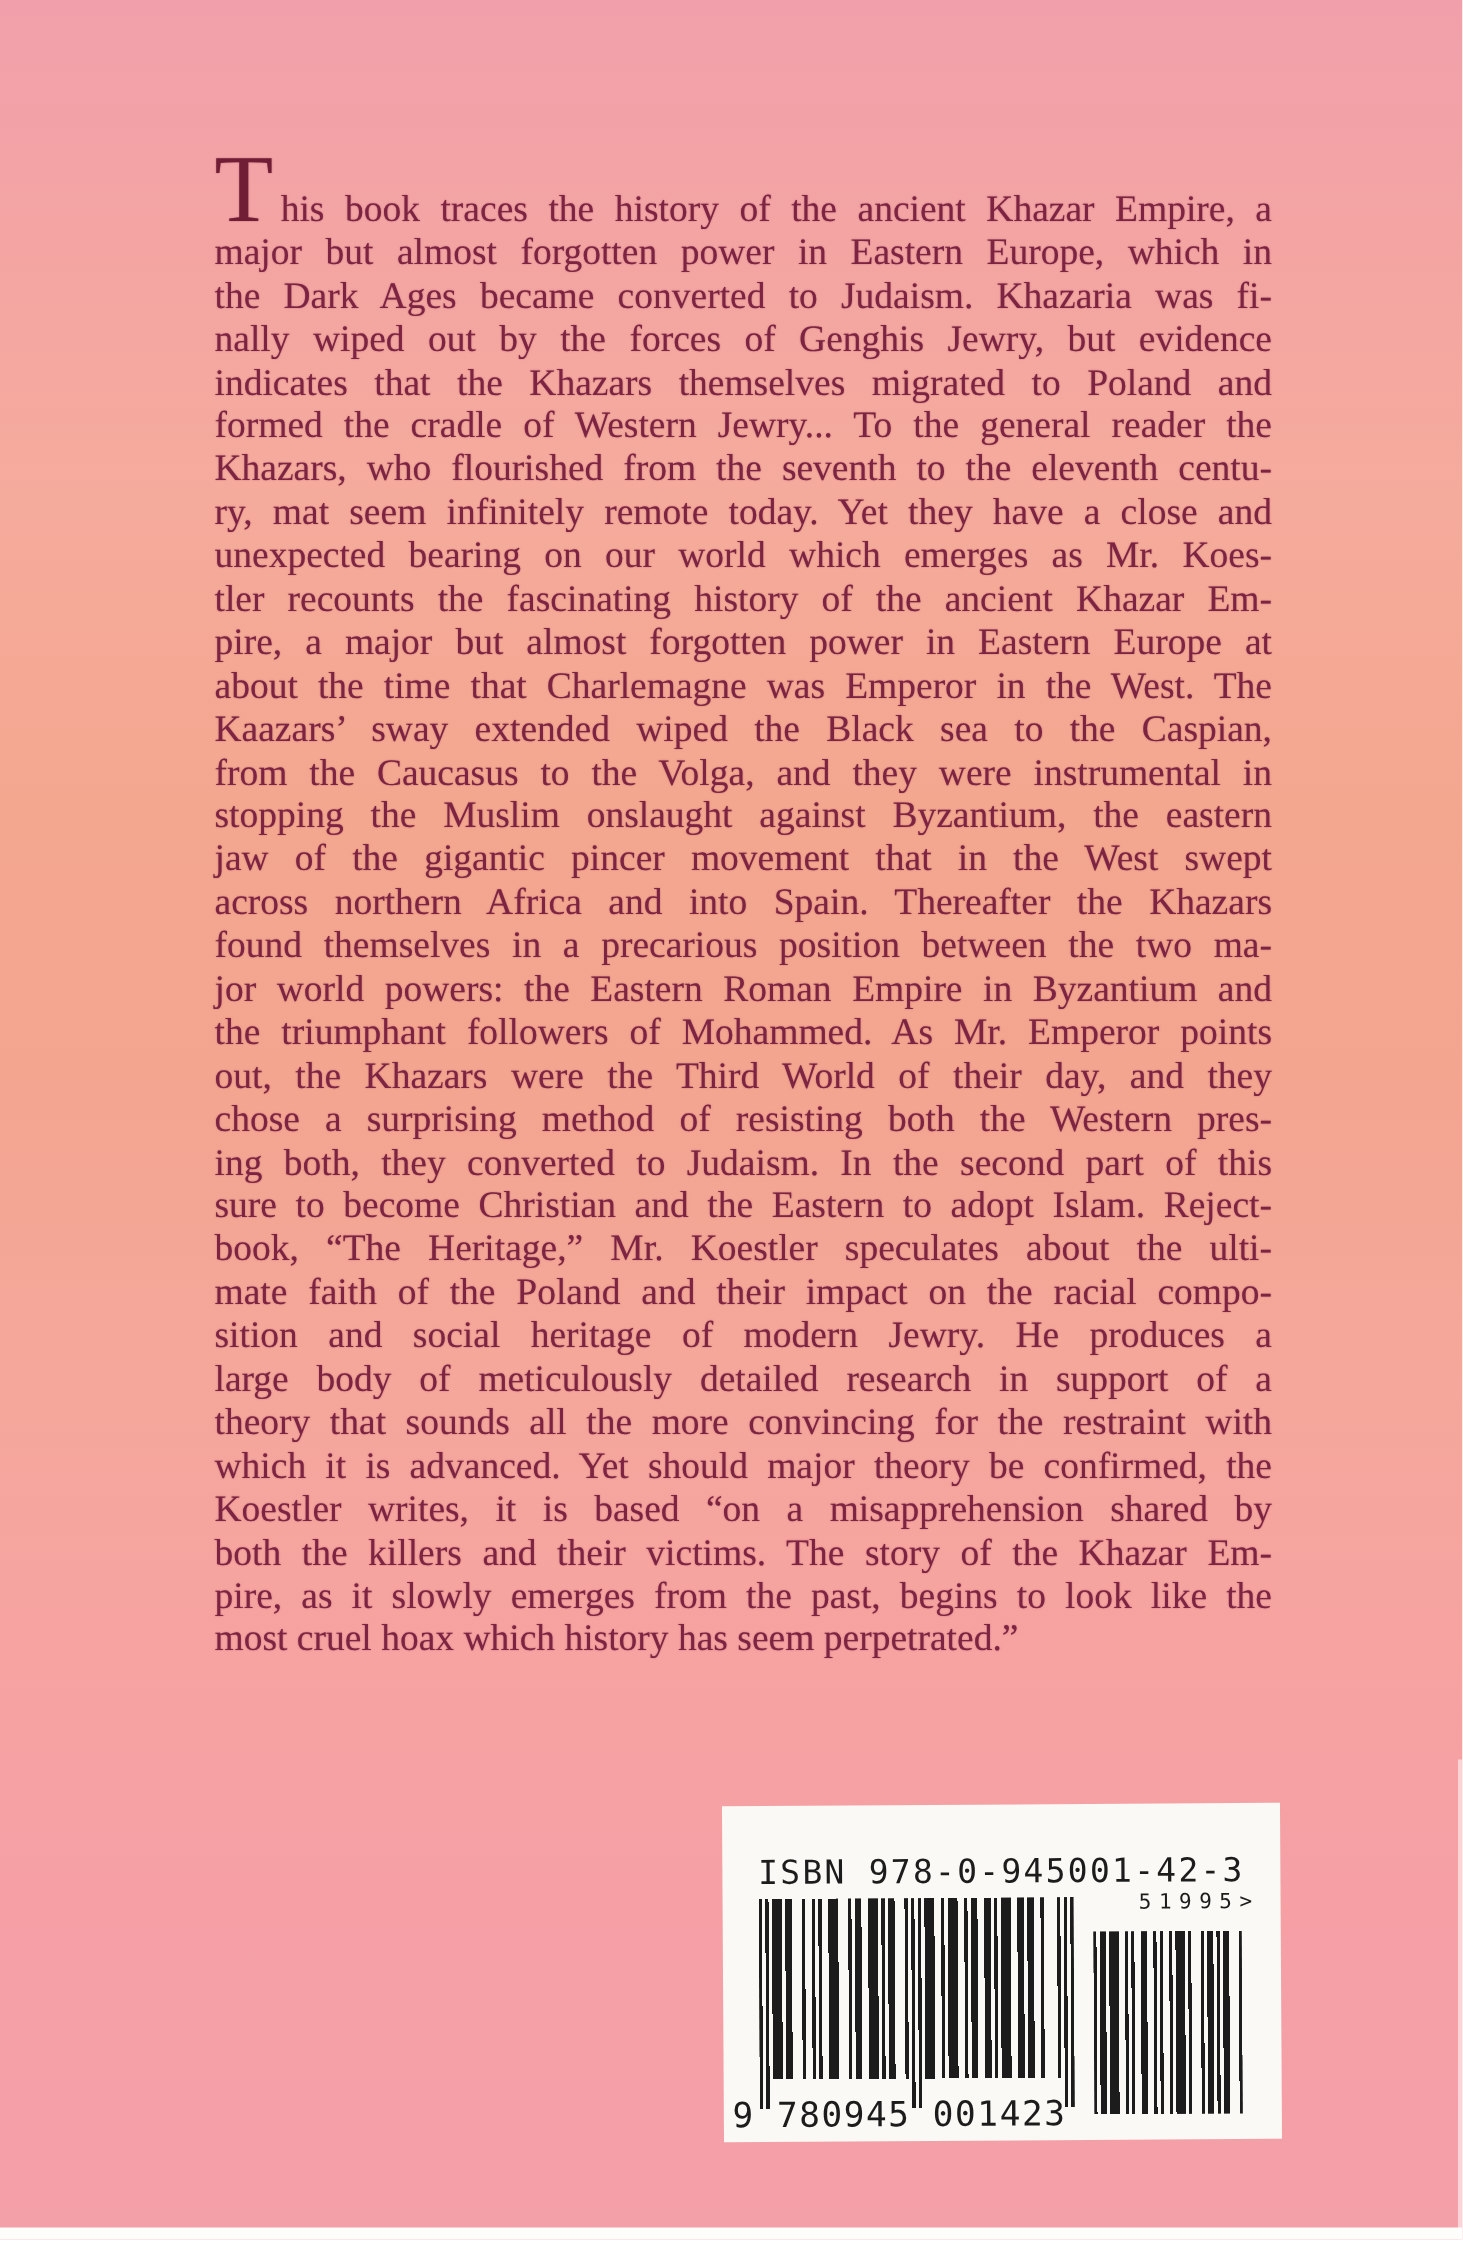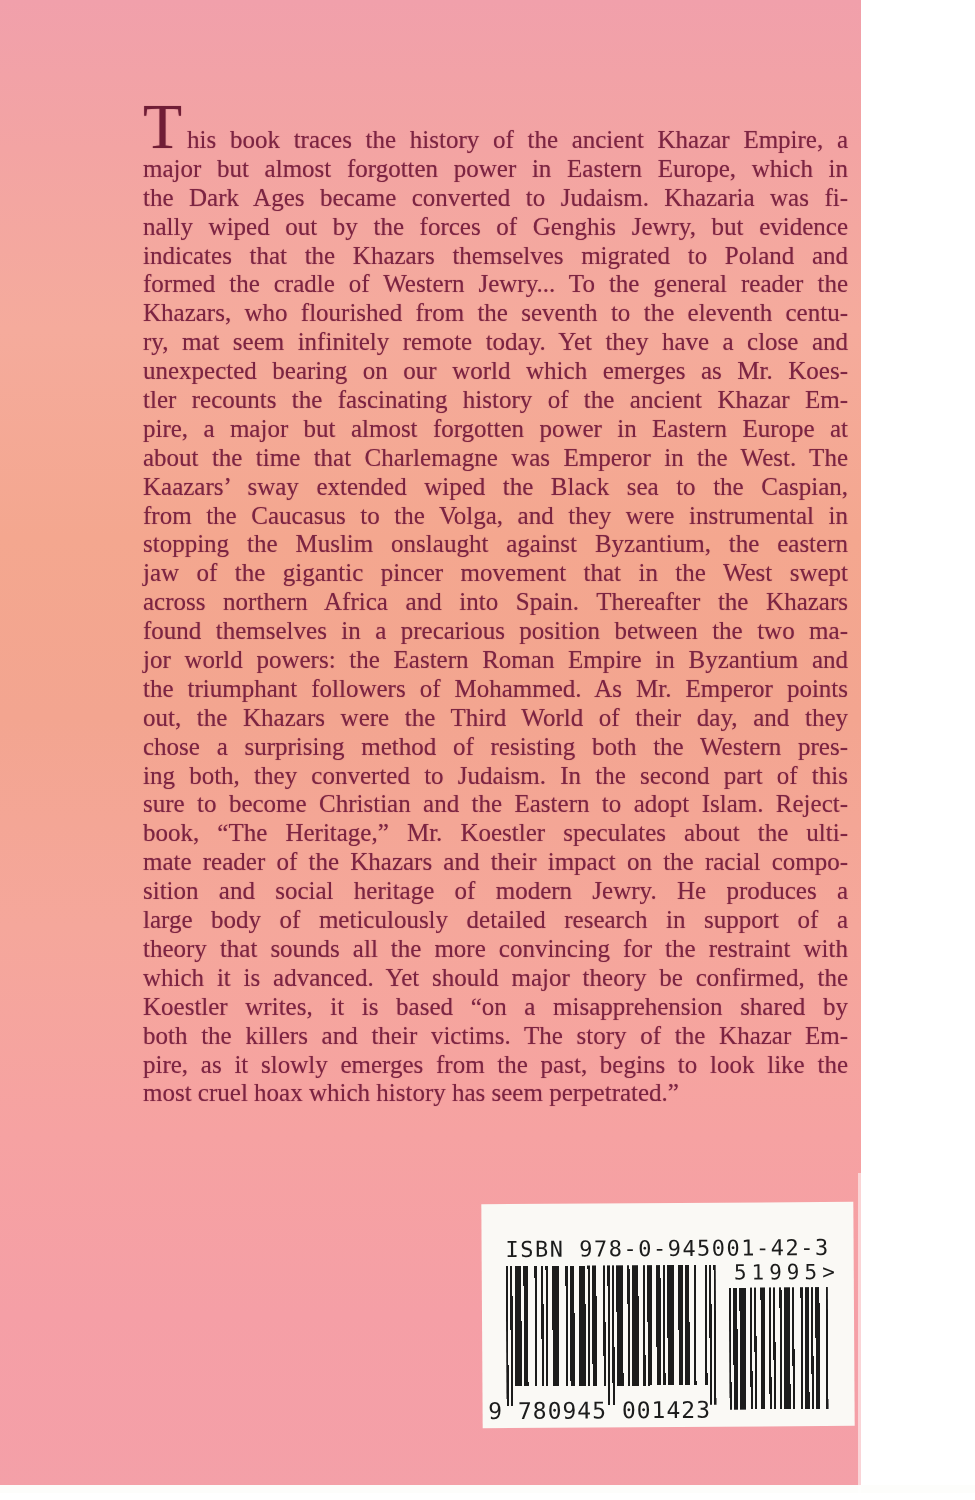--- a/index.html
+++ b/index.html
@@ -5,21 +5,21 @@
   html, body { margin: 0; padding: 0; }
   body {
     width: 975px; height: 1500px;
     background: #ffffff;
     overflow: hidden;
     font-family: "Liberation Serif", serif;
     position: relative;
   }
   .cover {
     position: absolute; left: 0; top: 0;
-    width: 861px; height: 1493px;
+    width: 975px; height: 1493px;
     background: linear-gradient(180deg,
       #f1a0ab 0%,
       #f3a4a3 10%,
       #f5ab9c 22%,
       #f4a78f 36%,
       #f3a590 48%,
       #f5a79b 62%,
       #f6a2a2 76%,
       #f59fa6 88%,
       #f4a0a8 100%);
@@ -62,21 +62,21 @@
     position: absolute;
     left: 0; top: 33px; width: 100%;
     text-align: center;
     font-size: 22px;
     letter-spacing: 1.5px;
     white-space: nowrap;
   }
   .price-code {
     position: absolute;
     right: 14px; top: 58px;
-    font-size: 21px;
+    font-size: 14px;
     letter-spacing: 5px;
     white-space: nowrap;
   }
   .bars-main {
     position: absolute;
     left: 24px; top: 62px;
     width: 210px; height: 140px;
   }
   .bars-supp {
     position: absolute;
@@ -129,21 +129,21 @@
       <div class="line">jaw of the gigantic pincer movement that in the West swept</div>
       <div class="line">across northern Africa and into Spain. Thereafter the Khazars</div>
       <div class="line">found themselves in a precarious position between the two ma-</div>
       <div class="line">jor world powers: the Eastern Roman Empire in Byzantium and</div>
       <div class="line">the triumphant followers of Mohammed. As Mr. Emperor points</div>
       <div class="line">out, the Khazars were the Third World of their day, and they</div>
       <div class="line">chose a surprising method of resisting both the Western pres-</div>
       <div class="line">ing both, they converted to Judaism. In the second part of this</div>
       <div class="line">sure to become Christian and the Eastern to adopt Islam. Reject-</div>
       <div class="line">book, “The Heritage,” Mr. Koestler speculates about the ulti-</div>
-      <div class="line">mate reader of the Khazars and their impact on the racial compo-</div>
+      <div class="line">mate faith of the Poland and their impact on the racial compo-</div>
       <div class="line">sition and social heritage of modern Jewry. He produces a</div>
       <div class="line">large body of meticulously detailed research in support of a</div>
       <div class="line">theory that sounds all the more convincing for the restraint with</div>
       <div class="line">which it is advanced. Yet should major theory be confirmed, the</div>
       <div class="line">Koestler writes, it is based “on a misapprehension shared by</div>
       <div class="line">both the killers and their victims. The story of the Khazar Em-</div>
       <div class="line">pire, as it slowly emerges from the past, begins to look like the</div>
       <div class="line last">most cruel hoax which history has seem perpetrated.”</div>
     </div>
 

